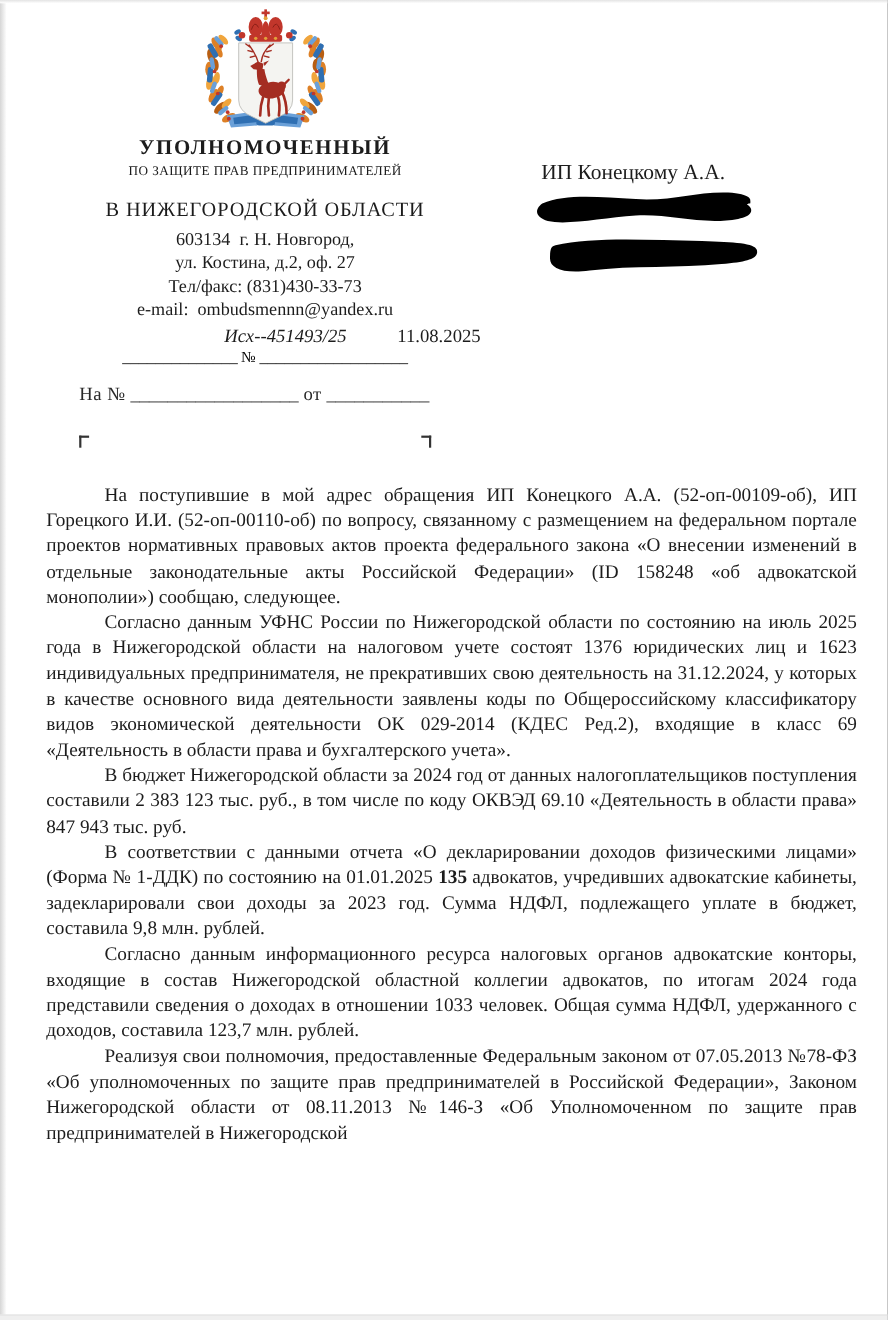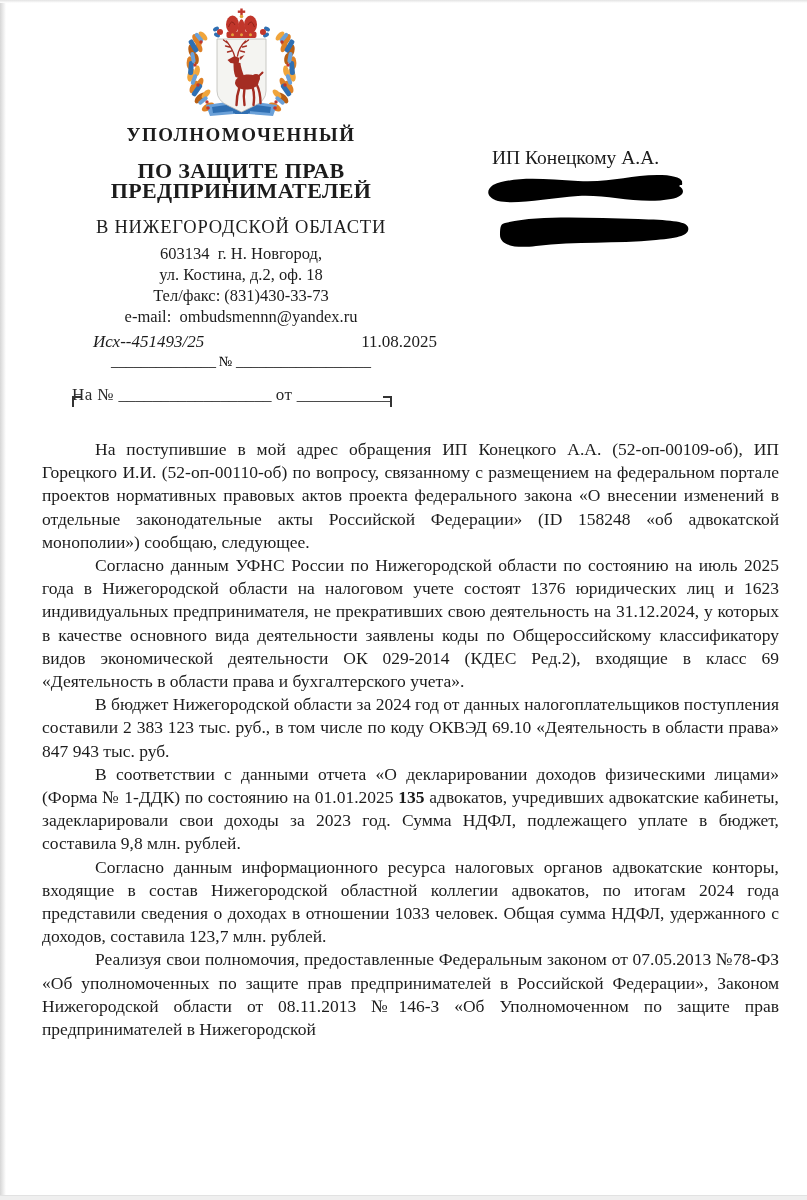--- a/index.html
+++ b/index.html
@@ -13,25 +13,25 @@
     background:linear-gradient(to right,#d6d6d6,#ffffff);}
   .scan-edge-top{position:absolute;left:0;top:0;width:100%;height:3px;
     background:linear-gradient(to bottom,#e3e3e3,#ffffff);}
   .scan-edge-bottom{position:absolute;left:0;bottom:0;width:100%;height:4px;
     background:#efefef;border-top:1px solid #e2e2e2;}
 
   
   .letterhead{position:absolute;left:45px;top:8px;width:392px;text-align:center;}
   .emblem{display:block;margin:0 auto;width:113px;height:112px;}
   .org1{margin-top:5px;font-size:19px;font-weight:bold;letter-spacing:1.5px;line-height:20px;}
-  .org2{margin-top:16px;font-size:22px;font-weight:bold;letter-spacing:0.4px;line-height:20px;}
+  .org2{font-size:12px;font-weight:normal;letter-spacing:0.4px;line-height:20px;}
   .org3{margin-top:16px;font-size:18.5px;font-weight:normal;letter-spacing:0.8px;line-height:20px;}
   .addr{margin-top:6px;font-size:16.5px;line-height:21px;}
   .addr div{white-space:pre;}
-  .outgoing-row{display:flex;justify-content:space-between;padding-left:48px;gap:46px;
+  .outgoing-row{display:flex;justify-content:flex-end;padding-left:48px;gap:46px;
     margin-top:5px;font-size:17px;line-height:20px;}
   .outgoing-ref{font-style:italic;}
   .numero-row{margin-top:0px;font-size:15px;line-height:18px;letter-spacing:0.5px;color:#000000;}
   .numero-row .nsign{font-size:14px;padding:0 3px;}
   .incoming-row{margin-top:13px;text-align:left;padding-left:27px;font-size:17px;line-height:22px;color:#2a2a2a;}
   .incoming-row .lbl{letter-spacing:0.5px;}
   .blank{letter-spacing:0;}
 
   .corner-mark{position:absolute;width:7px;height:9px;}
   .corner-left{left:72px;top:396px;border-top:2px solid #333;border-left:2px solid #333;}
@@ -178,21 +178,21 @@
         <path class="c-deer-s" stroke-width="2.4" d="M71.5,76 C74.5,82 75.5,88 75.5,95"></path>
       </g>
     </svg>
 
     <div class="org1">УПОЛНОМОЧЕННЫЙ</div>
     <div class="org2">ПО ЗАЩИТЕ ПРАВ ПРЕДПРИНИМАТЕЛЕЙ</div>
     <div class="org3">В НИЖЕГОРОДСКОЙ ОБЛАСТИ</div>
 
     <div class="addr">
       <div>603134&nbsp; г. Н. Новгород,</div>
-      <div>ул. Костина, д.2, оф. 18</div>
+      <div>ул. Костина, д.2, оф. 27</div>
       <div>Тел/факс: (831)430-33-73</div>
       <div>e-mail:&nbsp; ombudsmennn@yandex.ru</div>
     </div>
 
     <div class="outgoing-row">
       <span class="outgoing-ref">Исх--451493/25</span>
       <span>11.08.2025</span>
     </div>
 
     <div class="numero-row">

